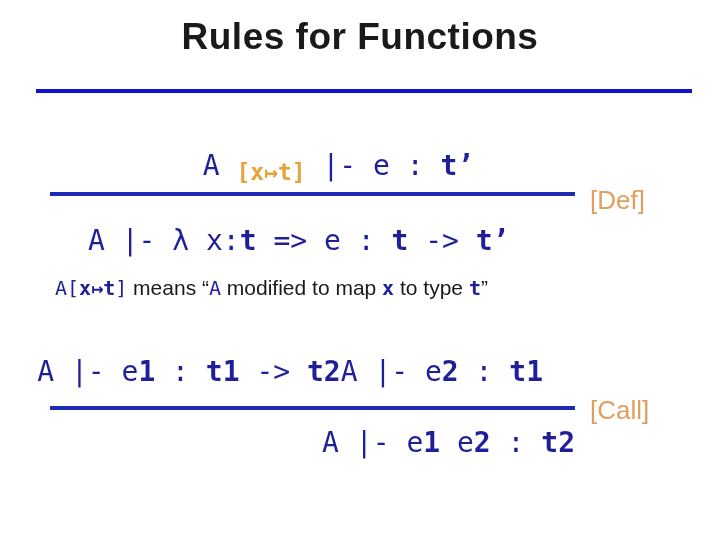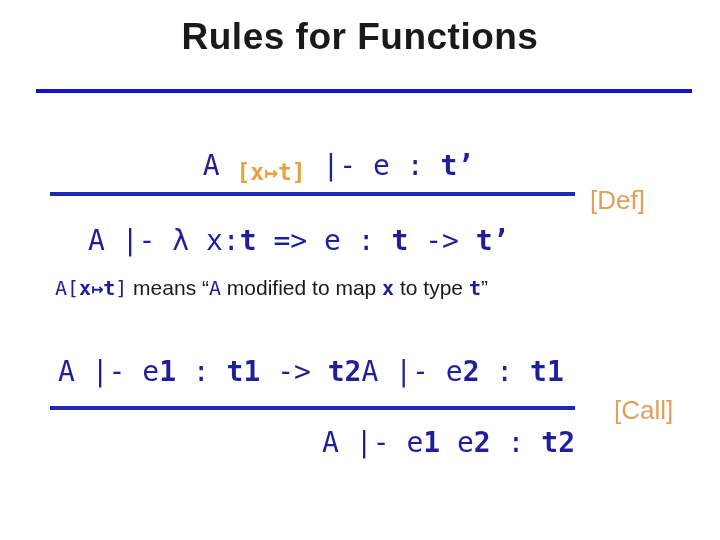--- a/index.html
+++ b/index.html
@@ -52,33 +52,33 @@
   .frac-line {
     position: absolute;
     left: 50px;
     width: 525px;
     height: 3.5px;
     background: var(--rule-line-blue);
   }
   .def-premise    { top: 151px; text-align: center; transform: translateX(26px); }
   .def-line       { top: 192px; }
   .def-conclusion { top: 226px; text-align: left; transform: translateX(38px); }
-  .call-premises  { top: 357px; display: flex; justify-content: flex-start; padding: 0 32px 0 8px; box-sizing: border-box; }
+  .call-premises  { top: 357px; display: flex; justify-content: flex-end; padding: 0 32px 0 8px; box-sizing: border-box; }
   .call-line      { top: 406px; }
   .call-conclusion{ top: 428px; text-align: right; }
   .rule-label {
     position: absolute;
     left: 590px;
     font-family: Liberation Sans, sans-serif;
     font-size: 26px;
     color: var(--label-orange);
     white-space: pre;
   }
   .def-label  { top: 185px; }
-  .call-label { top: 395px; margin-left: 24px; }
+  .call-label { top: 395px; }
   .note {
     position: absolute;
     left: 55px;
     top: 276px;
     margin: 0;
     font-size: 21px;
     color: var(--title-black);
     white-space: pre;
   }
   

